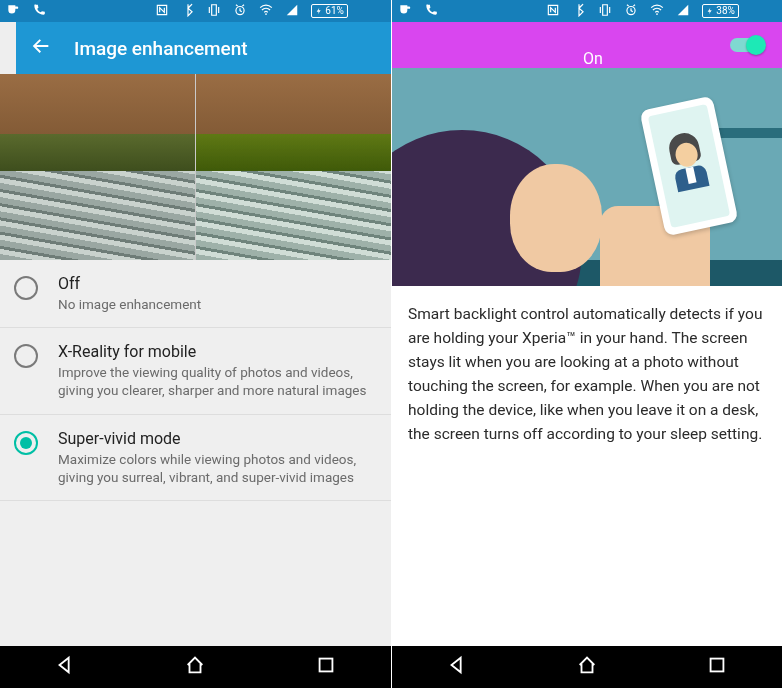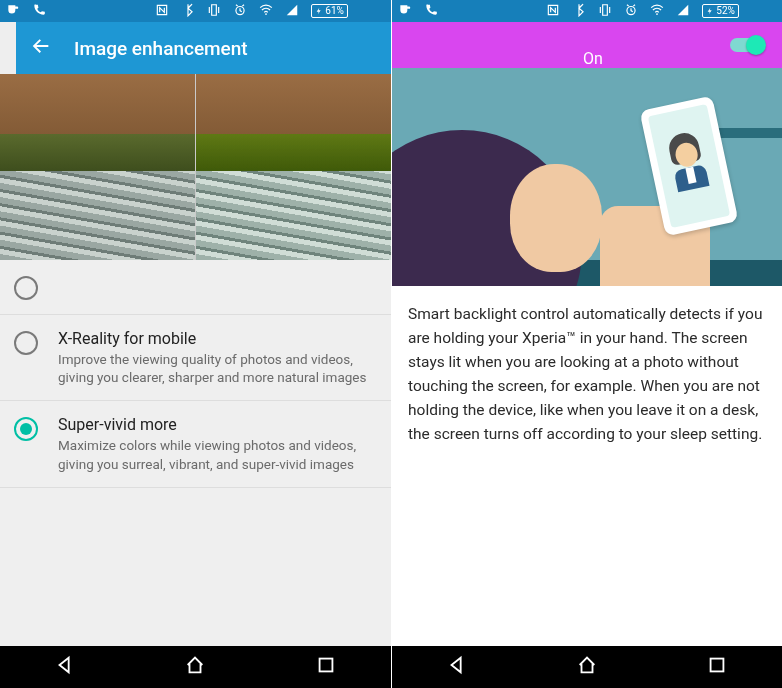--- a/index.html
+++ b/index.html
@@ -244,32 +244,36 @@
           <div class="cliff"></div>
           <div class="bush"></div>
           <div class="water"></div>
         </div>
       </div>
   </div>
 
   <div class="options">
     <div class="option">
       <div class="radio"></div>
+      <div class="opt-text">
+        <div class="title">Off</div>
+        <div class="desc">No image enhancement</div>
+      </div>
     </div>
     <div class="option">
       <div class="radio"></div>
       <div class="opt-text">
         <div class="title">X-Reality for mobile</div>
         <div class="desc">Improve the viewing quality of photos and videos, giving you clearer, sharper and more natural images</div>
       </div>
     </div>
     <div class="option">
       <div class="radio checked"></div>
       <div class="opt-text">
-        <div class="title">Super-vivid more</div>
+        <div class="title">Super-vivid mode</div>
         <div class="desc">Maximize colors while viewing photos and videos, giving you surreal, vibrant, and super-vivid images</div>
       </div>
     </div>
   </div>
 
   <div class="navbar">
     <span><svg viewBox="0 0 24 24">
           <path d="M16 4L6 12l10 8z"></path>
         </svg></span>
     <span><svg viewBox="0 0 24 24">
@@ -312,21 +316,21 @@
             <path d="M2 8c6-6 14-6 20 0M5 12c4-4 10-4 14 0M9 16c2-2 4-2 6 0" stroke="#fff" fill="none" stroke-width="2"></path>
             <circle cx="12" cy="19" r="1.5"></circle>
           </svg></span>
       <span><svg viewBox="0 0 24 24">
             <path d="M3 21L21 3v18H3z"></path>
           </svg></span>
       <span class="battery-box">
         <svg viewBox="0 0 24 24" style="width:8px;height:10px">
             <path d="M13 2l-8 12h6l-2 8 8-12h-6z"></path>
           </svg>
-        <span>52%</span>
+        <span>38%</span>
       </span>
       <span class="clock">6:29</span>
     </div>
   </div>
 
 
   <div class="toggle-row">
     <span class="label">On</span>
     <span class="switch">
         <span class="knob"></span>

